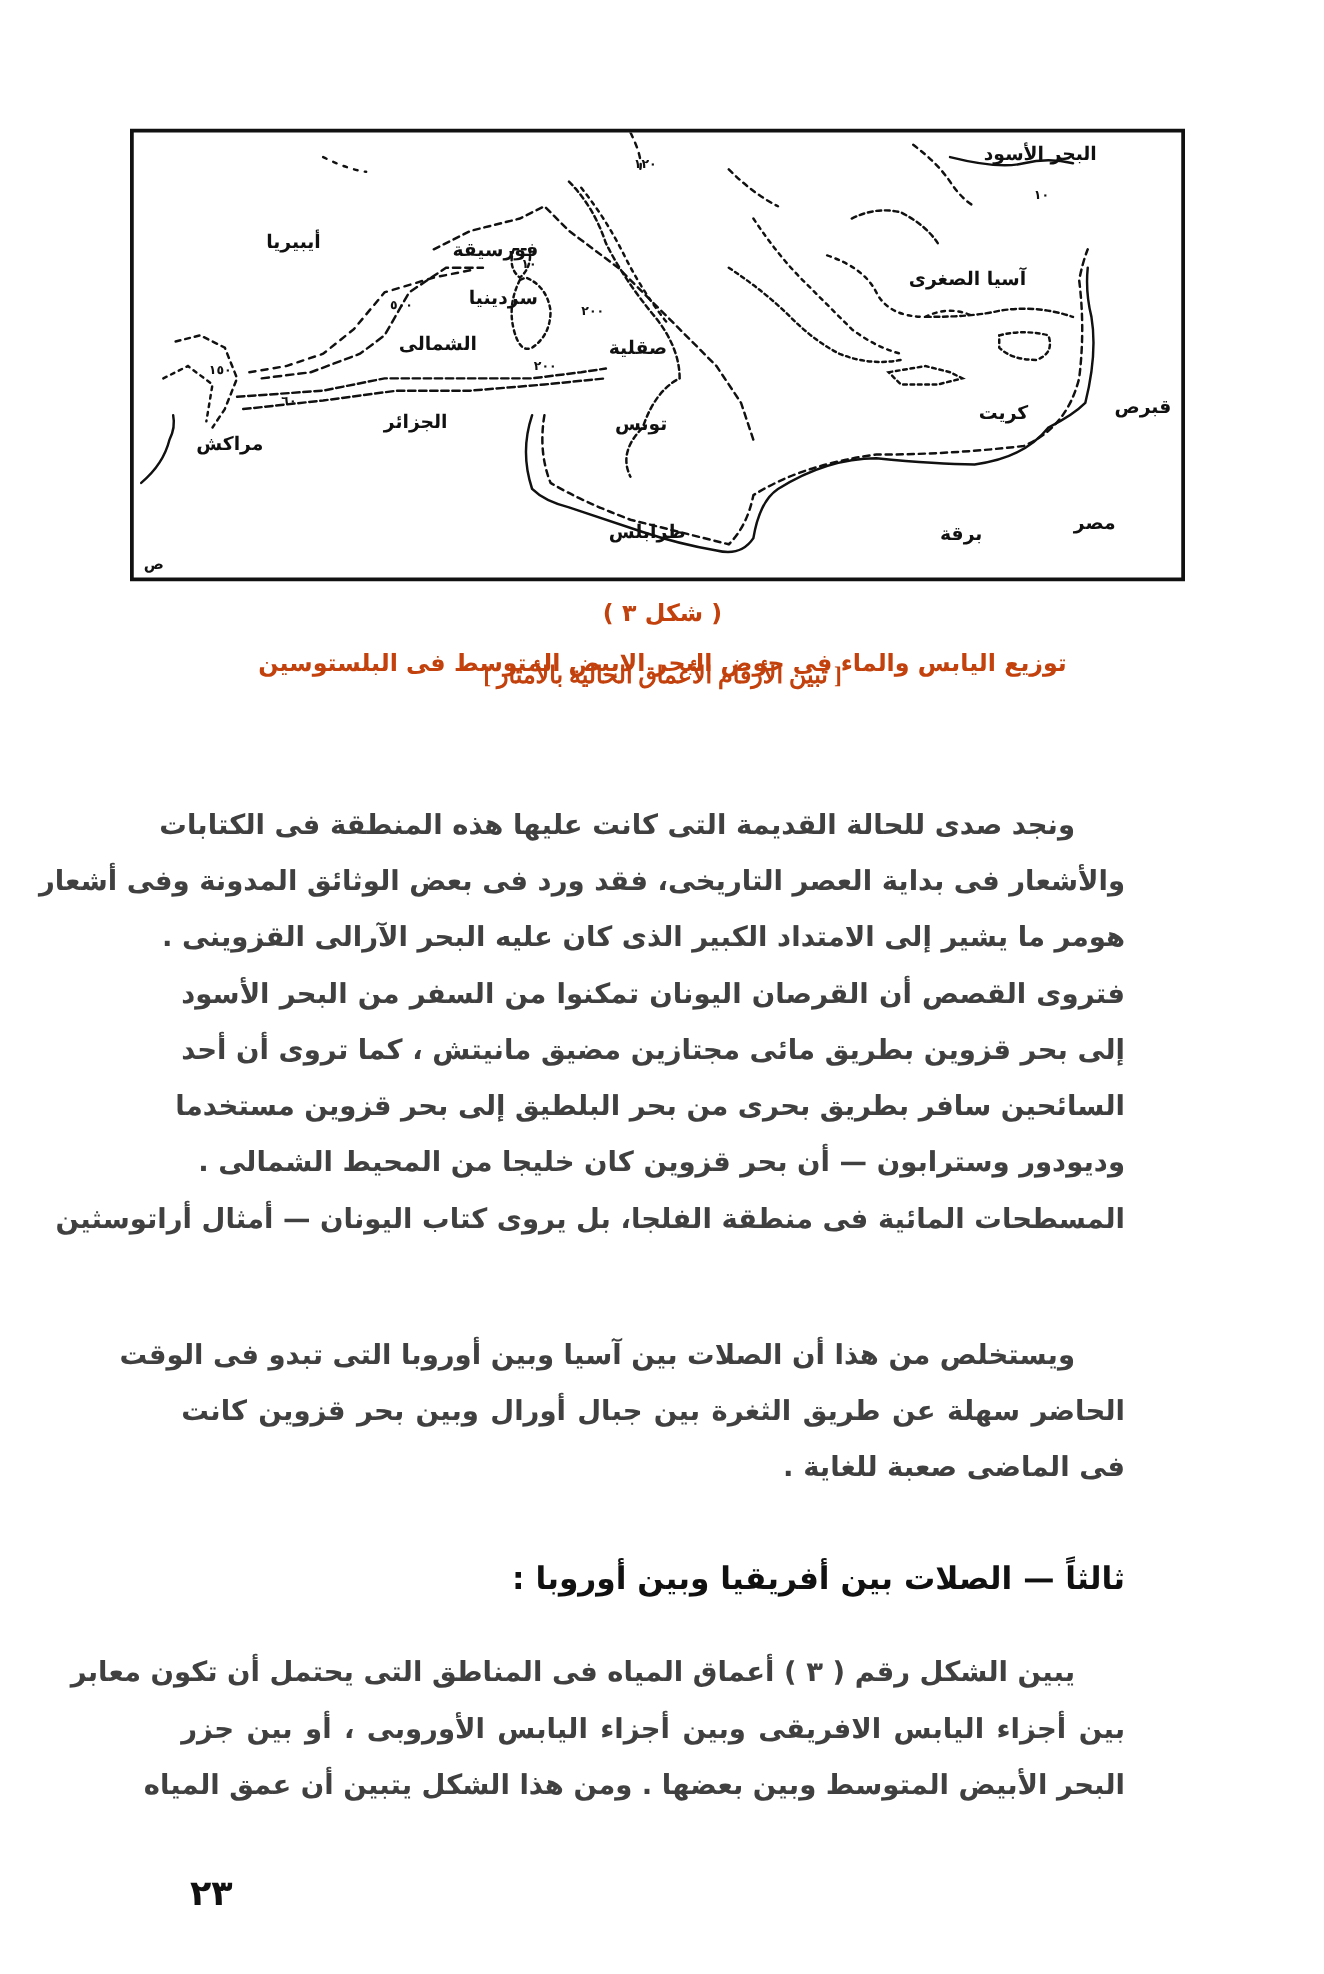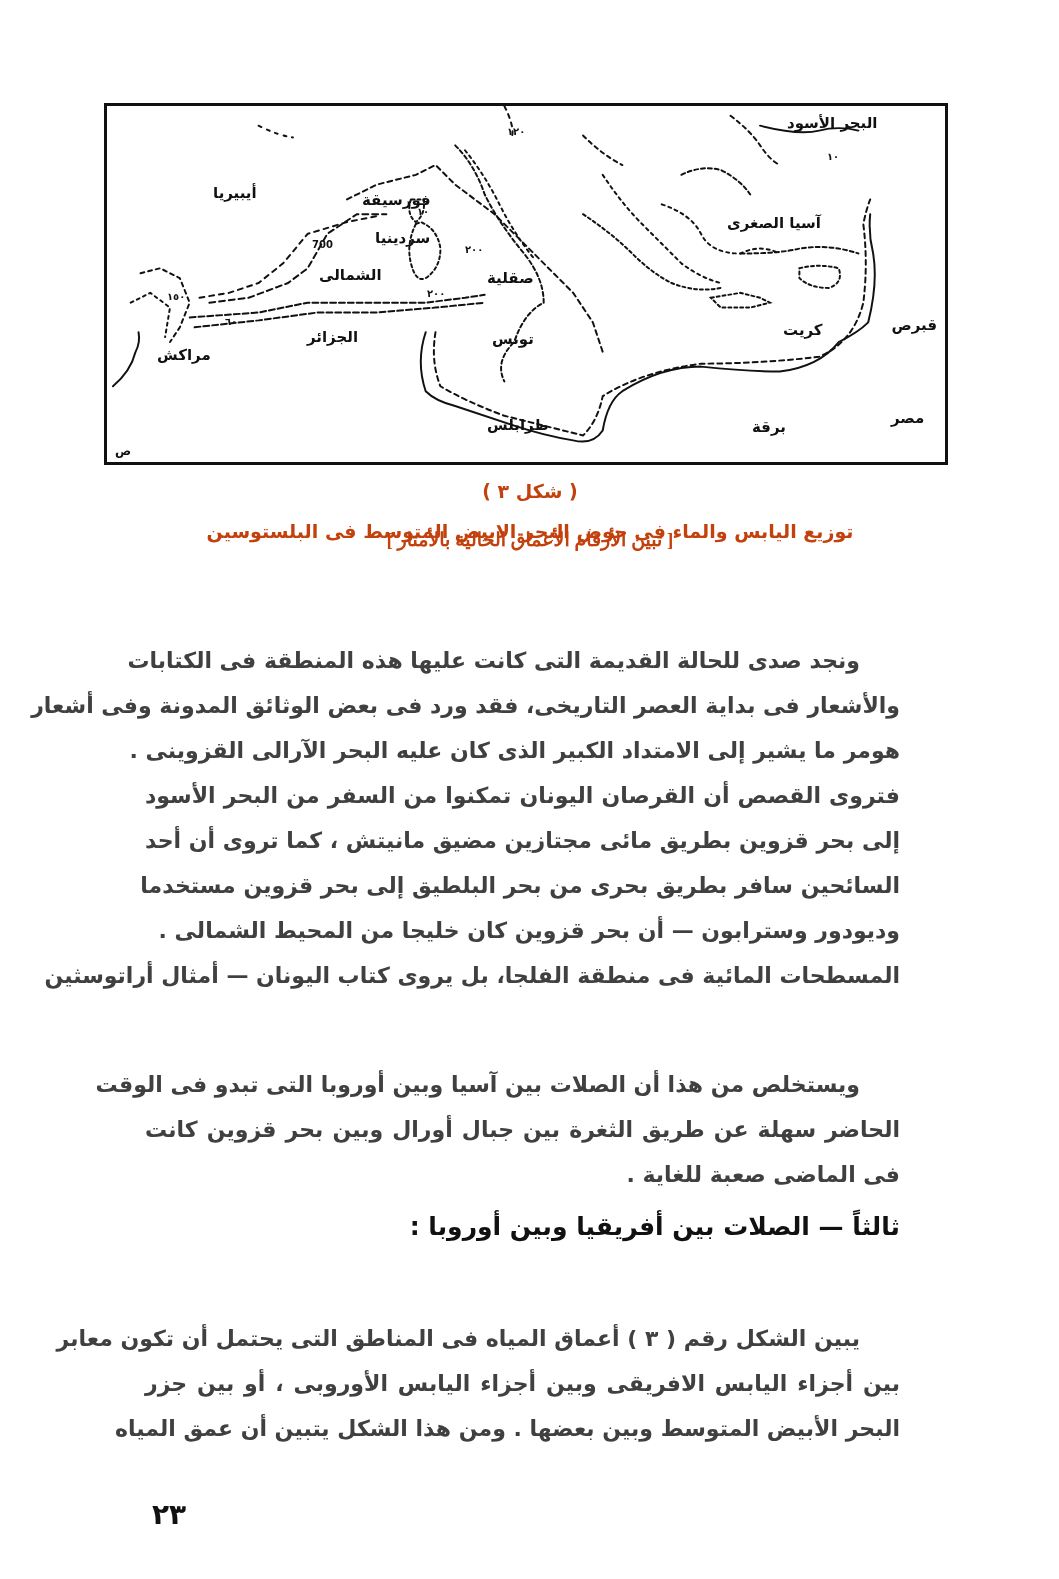--- a/index.html
+++ b/index.html
@@ -24,21 +24,21 @@
   .fig-title { top: 520px; font-size: 19px; }
   .fig-note { top: 528px; font-size: 19px; font-family: Liberation Serif, serif; }
   .body-text {
     position: absolute; left: 145px; width: 755px; direction: rtl; text-align: justify;
     font-family: "DejaVu Sans", sans-serif; font-weight: bold; font-size: 22px; color: #404040;
   }
   .line { height: 45px; line-height: 45px; white-space: nowrap; text-align-last: justify; text-align: justify; }
   .line.last { text-align-last: right; }
   .line.indent { padding-right: 40px; }
   .heading {
-    position: absolute; top: 1212px; left: 145px; width: 755px; direction: rtl;
+    position: absolute; top: 1248px; left: 145px; width: 755px; direction: rtl;
     font-family: "DejaVu Sans", sans-serif; font-weight: bold; font-size: 25px; text-align: right;
   }
   .page-number {
     position: absolute; left: 152px; top: 1498px; font-size: 28px; font-weight: bold;
     font-family: "DejaVu Sans", sans-serif;
   }
 </style>
 </head>
 <body>
 
@@ -93,27 +93,27 @@
   <span class="map-label" style="left:255px; top:85px;">فورسيقة</span>
   <span class="map-label" style="left:268px; top:123px;">سردينيا</span>
   <span class="map-label" style="left:212px; top:160px;">الشمالى</span>
   <span class="map-label" style="left:106px; top:78px;">أيبيريا</span>
   <span class="map-label" style="left:200px; top:222px;">الجزائر</span>
   <span class="map-label" style="left:50px; top:240px;">مراكش</span>
   <span class="map-label" style="left:380px; top:163px;">صقلية</span>
   <span class="map-label" style="left:385px; top:224px;">تونس</span>
   <span class="map-label" style="left:380px; top:310px;">طرابلس</span>
   <span class="map-label" style="left:645px; top:312px;">برقة</span>
-  <span class="map-label" style="left:784px; top:303px;">مصر</span>
+  <span class="map-label" style="left:752px; top:303px;">مصر</span>
   <span class="map-label" style="left:676px; top:215px;">كريت</span>
   <span class="map-label" style="left:830px; top:210px; transform:translateX(-100%);">قبرص</span>
   <span class="map-label" style="left:8px; top:338px; font-size:12px;">ص</span>
 
   <span class="map-label" style="left:310px; top:100px; font-size:10px;">١٠</span>
-  <span class="map-label" style="left:205px; top:133px; font-size:10px;">700</span>
+  <span class="map-label" style="left:205px; top:133px; font-size:10px;">٥٠٠</span>
   <span class="map-label" style="left:358px; top:138px; font-size:10px;">٢٠٠</span>
   <span class="map-label" style="left:320px; top:182px; font-size:10px;">٢٠٠</span>
   <span class="map-label" style="left:60px; top:185px; font-size:10px;">١٥٠</span>
   <span class="map-label" style="left:118px; top:210px; font-size:10px;">٦٠</span>
   <span class="map-label" style="left:400px; top:20px; font-size:10px;">١٢٠</span>
   <span class="map-label" style="left:720px; top:45px; font-size:10px;">١٠</span>
 </div>
 
 <div class="caption fig-number">( شكل ٣ )</div>
 <div class="caption fig-title">توزيع اليابس والماء فى حوض البحر الابيض المتوسط فى البلستوسين</div>

